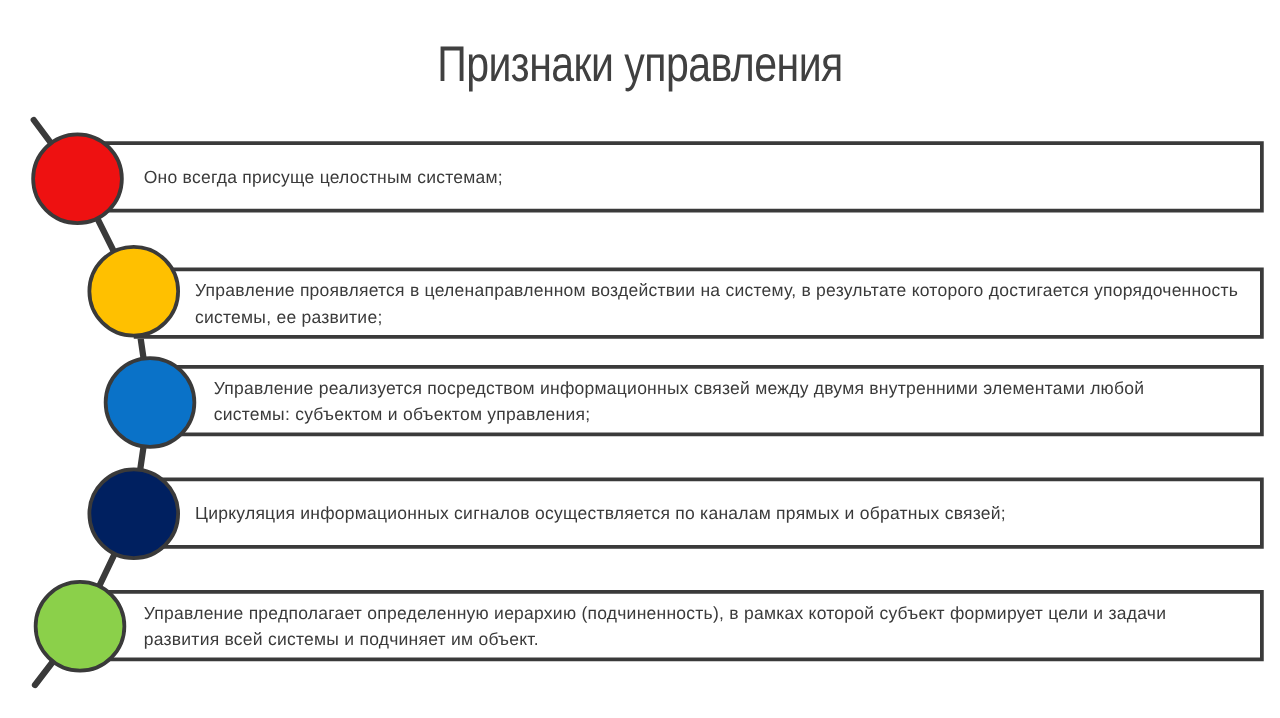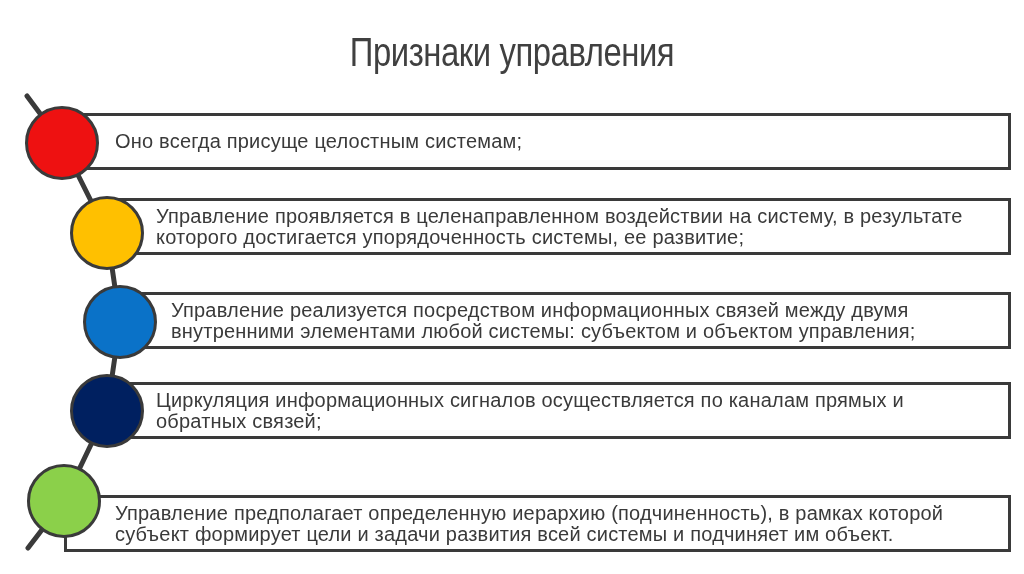--- a/index.html
+++ b/index.html
@@ -4,46 +4,46 @@
 <style>
   html, body { margin:0; padding:0; }
   body { width:1024px; height:574px; background:#ffffff; position:relative; overflow:hidden;
          font-family:"Liberation Sans", sans-serif; }
   .title { position:absolute; left:0; width:1024px; top:30px; text-align:center;
            font-family:"Liberation Sans Narrow","Liberation Sans", sans-serif;
            font-size:40px; color:#404040; letter-spacing:-0.5px; transform:scaleX(0.82); }
   svg.line { position:absolute; left:0; top:0; }
   .box { position:absolute; right:13px; height:57px; border:3px solid #3a3a3a; background:#fff;
          box-sizing:border-box; display:flex; align-items:center; }
-  .box span { font-size:20px; color:#3a3a3a; line-height:21px; letter-spacing:0.2px; }
+  .box span { font-size:14px; color:#3a3a3a; line-height:21px; letter-spacing:0.2px; }
   .circle { position:absolute; width:74px; height:74px; border-radius:50%; border:3px solid #3a3a3a;
             box-sizing:border-box; }
 </style>
 </head>
 <body>
 
 <div class="title">Признаки управления</div>
 
 <svg class="line" width="1024" height="574">
   <polyline points="27,96 62,143 107,233 120,322 107,411 64,501 28,548" fill="none" stroke="#3a3a3a" stroke-width="5" stroke-linecap="round"></polyline>
 </svg>
 
 <div class="box" style="left:62px;top:113px;padding-left:50px;">
   <span>Оно всегда присуще целостным системам;</span>
 </div>
-<div class="box" style="left:107px;top:198px;padding-left:46px;padding-right:8px;">
+<div class="box" style="left:107px;top:214px;padding-left:46px;padding-right:8px;">
   <span>Управление проявляется в целенаправленном воздействии на систему, в результате которого достигается упорядоченность системы, ее развитие;</span>
 </div>
 <div class="box" style="left:120px;top:292px;padding-left:48px;padding-right:64px;">
   <span>Управление реализуется посредством информационных связей между двумя внутренними элементами любой системы: субъектом и объектом управления;</span>
 </div>
 <div class="box" style="left:107px;top:382px;padding-left:46px;padding-right:28px;">
   <span>Циркуляция информационных сигналов осуществляется по каналам прямых и обратных связей;</span>
 </div>
-<div class="box" style="left:64px;top:472px;padding-left:48px;padding-right:20px;margin-top:23px;">
+<div class="box" style="left:64px;top:472px;padding-left:48px;padding-right:20px;">
   <span>Управление предполагает определенную иерархию (подчиненность), в рамках которой субъект формирует цели и задачи развития всей системы и подчиняет им объект.</span>
 </div>
 
 <div class="circle" style="left:25px;top:106px;background:#ee1111;"></div>
 <div class="circle" style="left:70px;top:196px;background:#ffc000;"></div>
 <div class="circle" style="left:83px;top:285px;background:#0a72c8;"></div>
 <div class="circle" style="left:70px;top:374px;background:#002060;"></div>
 <div class="circle" style="left:27px;top:464px;background:#8bd04a;"></div>
 
 </body></html>

